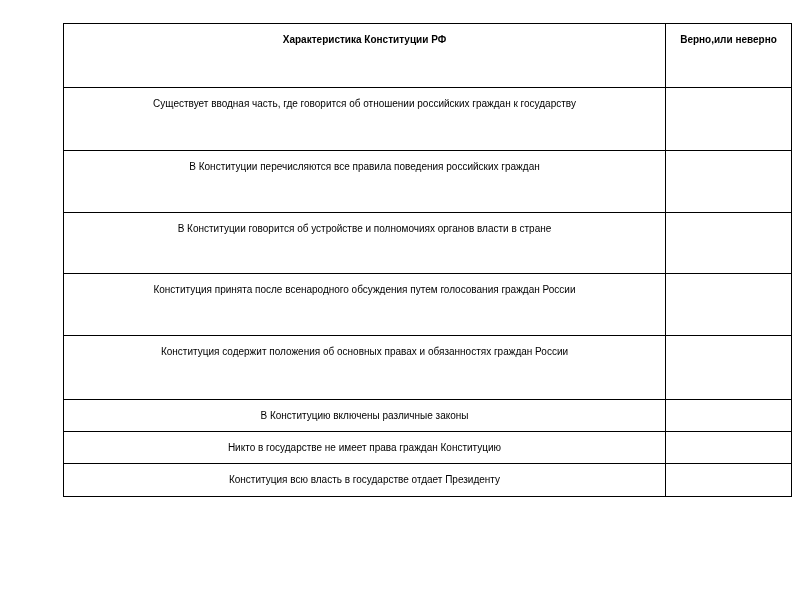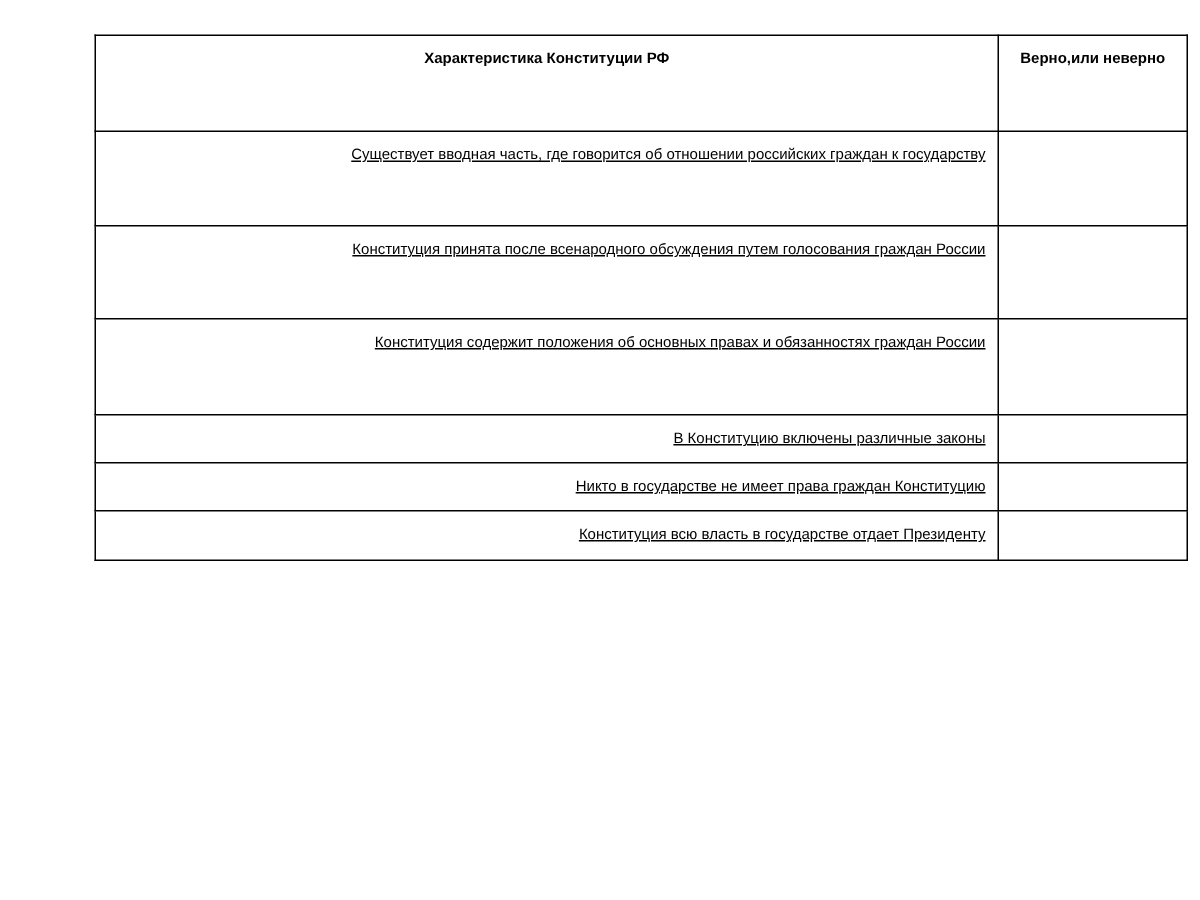--- a/index.html
+++ b/index.html
@@ -36,23 +36,22 @@
     overflow: hidden;
   }
   th.col-char { width: 585px; }
   th.col-answer { width: 109px; }
   thead th {
     font-weight: bold;
     text-align: center;
     padding-top: 4px;
   }
   tbody td.char-cell {
-    text-align: right;
+    text-align: center;
     font-weight: normal;
-    text-decoration: underline;
   }
   
   tr.row-header { height: 64px; }
   tr.row-1 { height: 63px; }
   tr.row-2 { height: 62px; }
   tr.row-3 { height: 61px; }
   tr.row-4 { height: 62px; }
   tr.row-5 { height: 64px; }
   tr.row-6 { height: 29px; }
   tr.row-7 { height: 65px; }
@@ -68,20 +67,28 @@
       <tr class="row-header">
         <th class="col-char">Характеристика Конституции РФ</th>
         <th class="col-answer">Верно,или неверно</th>
       </tr>
     </thead>
     <tbody>
       <tr class="row-1">
         <td class="char-cell">Существует вводная часть, где говорится об отношении российских граждан к государству</td>
         <td class="answer-cell"></td>
       </tr>
+      <tr class="row-2">
+        <td class="char-cell">В Конституции перечисляются все правила поведения российских граждан</td>
+        <td class="answer-cell"></td>
+      </tr>
+      <tr class="row-3">
+        <td class="char-cell">В Конституции говорится об устройстве и полномочиях органов власти в стране</td>
+        <td class="answer-cell"></td>
+      </tr>
       <tr class="row-4">
         <td class="char-cell">Конституция принята после всенародного обсуждения путем голосования граждан России</td>
         <td class="answer-cell"></td>
       </tr>
       <tr class="row-5">
         <td class="char-cell">Конституция содержит положения об основных правах и обязанностях граждан России</td>
         <td class="answer-cell"></td>
       </tr>
       <tr class="row-6">
         <td class="char-cell">В Конституцию включены различные законы</td>

